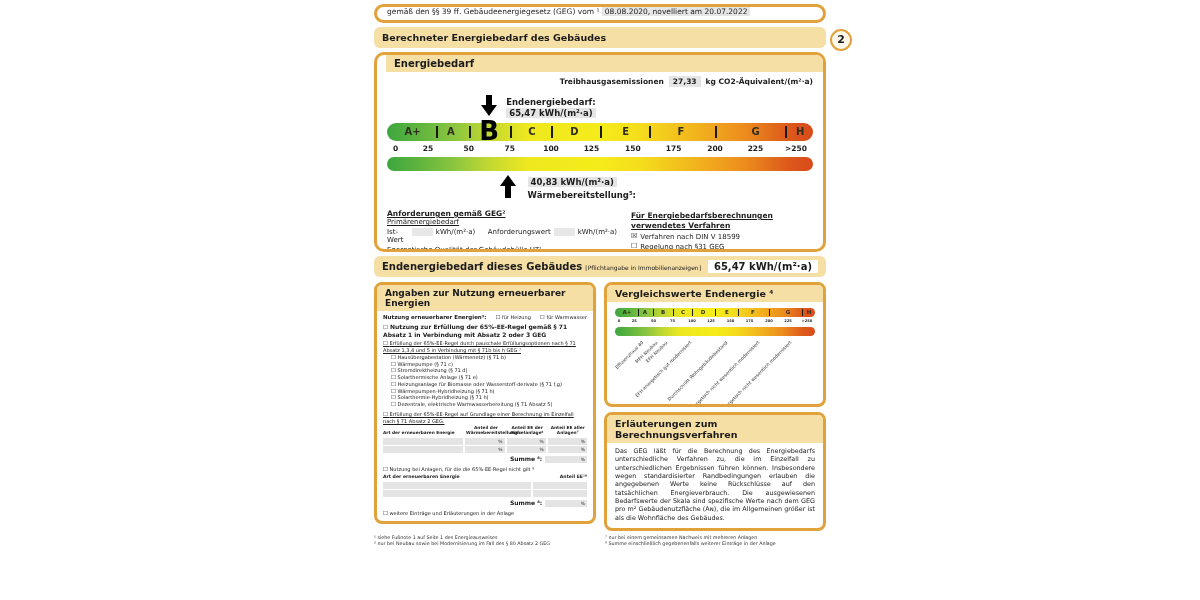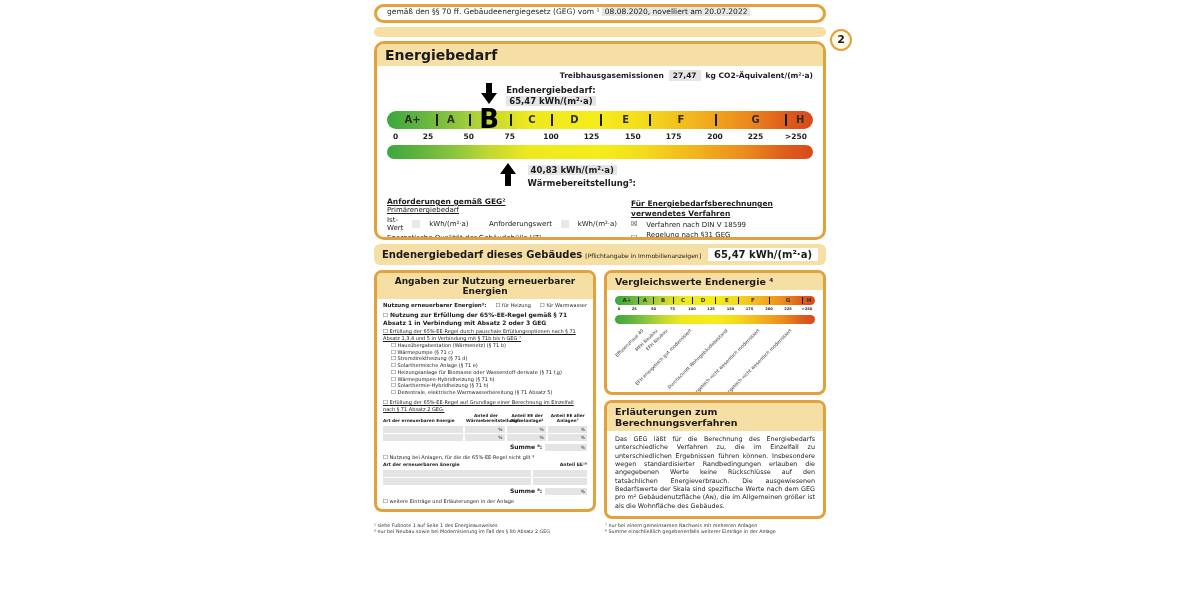--- a/index.html
+++ b/index.html
@@ -19,51 +19,51 @@
   .h-sub .gray{padding:0 3px;}
   
   .secbar{display:flex;justify-content:space-between;align-items:center;padding:5px 8px;margin-top:4px;font-size:9.5px;position:relative;}
   .badge{position:absolute;right:-26px;top:2px;width:18px;height:18px;border:2px solid #E2A23B;border-radius:50%;text-align:center;line-height:18px;font-weight:bold;font-size:11px;background:#FDF8EA;}
   .regval{padding:1px 4px;margin-left:4px;}
   
   .eb{margin-top:4px;}
   .eb-body{padding:4px 10px 6px;}
   .ghg{display:flex;justify-content:flex-end;align-items:center;gap:5px;font-size:7.5px;font-weight:bold;}
   .ghg .gray{padding:1px 4px;}
-  .scale{position:relative;height:148px;margin-top:2px;text-decoration:underline;}
+  .scale{position:relative;height:148px;margin-top:8px;text-decoration:underline;}
   .bar{position:absolute;left:0;right:0;height:18px;border-radius:9px;background:linear-gradient(90deg,#3DA63F 0%,#62B53E 8%,#8CC63F 16%,#C2D831 24%,#EEE81F 33%,#F5EC1A 50%,#F4DC1C 60%,#F2B51E 72%,#EC8C1D 84%,#DD5A1B 94%,#D84A1B 100%);}
   .bar2{position:absolute;left:0;right:0;height:14px;border-radius:7px;background:linear-gradient(90deg,#3DA63F 0%,#62B53E 8%,#8CC63F 16%,#C2D831 24%,#EEE81F 33%,#F5EC1A 50%,#F4DC1C 60%,#F2B51E 72%,#EC8C1D 84%,#DD5A1B 94%,#D84A1B 100%);}
   .cls{position:absolute;transform:translateX(-50%);top:3px;font-size:10px;font-weight:bold;color:#2e2e1f;}
   .cls-cur{font-size:26px;top:-7px;color:#000;}
   .sep{position:absolute;top:3px;width:2px;height:12px;background:#1a1a1a;}
   .nums{position:absolute;left:0;right:0;height:10px;}
   .nums span{position:absolute;transform:translateX(-50%);font-size:7.5px;font-weight:bold;}
   .arrow-down{position:absolute;width:0;height:0;border-left:8px solid transparent;border-right:8px solid transparent;border-top:11px solid #000;}
   .arrow-stem-d{position:absolute;width:6px;background:#000;}
   .arrow-up{position:absolute;width:0;height:0;border-left:8px solid transparent;border-right:8px solid transparent;border-bottom:11px solid #000;}
   .arrow-stem-u{position:absolute;width:6px;background:#000;}
   .endlbl{position:absolute;font-size:8.5px;font-weight:bold;}
   .endval{position:absolute;font-size:8.5px;font-weight:bold;padding:0 3px;}
   
   .req{display:flex;gap:14px;margin-top:4px;font-size:7px;}
   .req-l{width:54%;}
   .req-r{width:46%;}
-  .rrow{display:flex;align-items:center;gap:9px;margin:2px 0;}
+  .rrow{display:flex;align-items:flex-start;gap:3px;margin:2px 0;}
   .vbox{display:inline-block;width:26px;height:8px;background:#E8E8E8;}
   .cb{font-family:"DejaVu Sans",sans-serif;font-size:7px;line-height:1;}
   .req-r div{margin:2px 0;}
   
   .endbar{display:flex;justify-content:space-between;align-items:center;padding:4px 8px;margin-top:4px;font-size:10px;}
   .endbar .note{font-weight:normal;font-size:6px;}
   .endbar .val{background:#fff;padding:1px 6px;font-weight:bold;}
   
   .cols{display:flex;gap:8px;margin-top:5px;}
   .colL{width:222px;}
   .colR{width:222px;display:flex;flex-direction:column;gap:5px;}
-  .ren .hdr{font-size:9px;text-align:center;}
+  .ren .hdr{font-size:9px;}
   .ren-body{padding:3px 6px 4px;font-size:5px;line-height:1.35;}
   .ren-body .cb{font-size:5.5px;}
   .tinyrow{display:flex;gap:3px;align-items:baseline;}
   .rule{font-size:6px;font-weight:bold;line-height:1.25;margin:2px 0;}
   .opt{margin-left:8px;}
   .ta{width:100%;margin-top:2px;}
   .ta .trow{display:flex;gap:2px;margin-top:1.5px;}
   .ta .c1{width:41%;}
   .ta .c{width:19.5%;}
   .ta .th{font-size:4.3px;font-weight:bold;text-align:center;line-height:1.15;}
@@ -93,35 +93,36 @@
   .fns{display:flex;gap:10px;margin-top:4px;font-size:4.8px;line-height:1.3;color:#333;}
   .fns .fcol{width:50%;}
 </style>
 </head>
 <body>
 
 <div class="sheet">
 
   <div class="obox head-box">
     <div class="h-sub">
-      <span>gemäß den §§ 70 ff. Gebäudeenergiegesetz (GEG) vom ¹</span>
+      <span>gemäß den §§ 39 ff. Gebäudeenergiegesetz (GEG) vom ¹</span>
       <span class="gray">08.08.2020, novelliert am 20.07.2022</span>
     </div>
   </div>
 
   <div class="strip secbar">
+    <span class="b">Berechneter Energiebedarf des Gebäudes</span>
     <span class="badge">2</span>
   </div>
 
   <div class="obox eb">
-    <div class="hdr" style="font-size:14px;">Energiebedarf</div>
+    <div class="hdr" style="font-size:10px;margin-left:9px;">Energiebedarf</div>
     <div class="eb-body">
       <div class="ghg">
         <span>Treibhausgasemissionen</span>
-        <span class="gray">27,47</span>
+        <span class="gray">27,33</span>
         <span>kg CO2-Äquivalent/(m²·a)</span>
       </div>
 
       <div class="scale">
         <div class="arrow-stem-d" style="left:calc(24% - 3px);top:0;height:10px;"></div>
         <div class="arrow-down" style="left:calc(24% - 8px);top:10px;"></div>
         <span class="endlbl" style="left:28%;top:2px;">Endenergiebedarf:</span>
         <span class="endval gray" style="left:28%;top:13px;">65,47 kWh/(m²·a)</span>
 
         <div class="bar" style="top:28px;">

